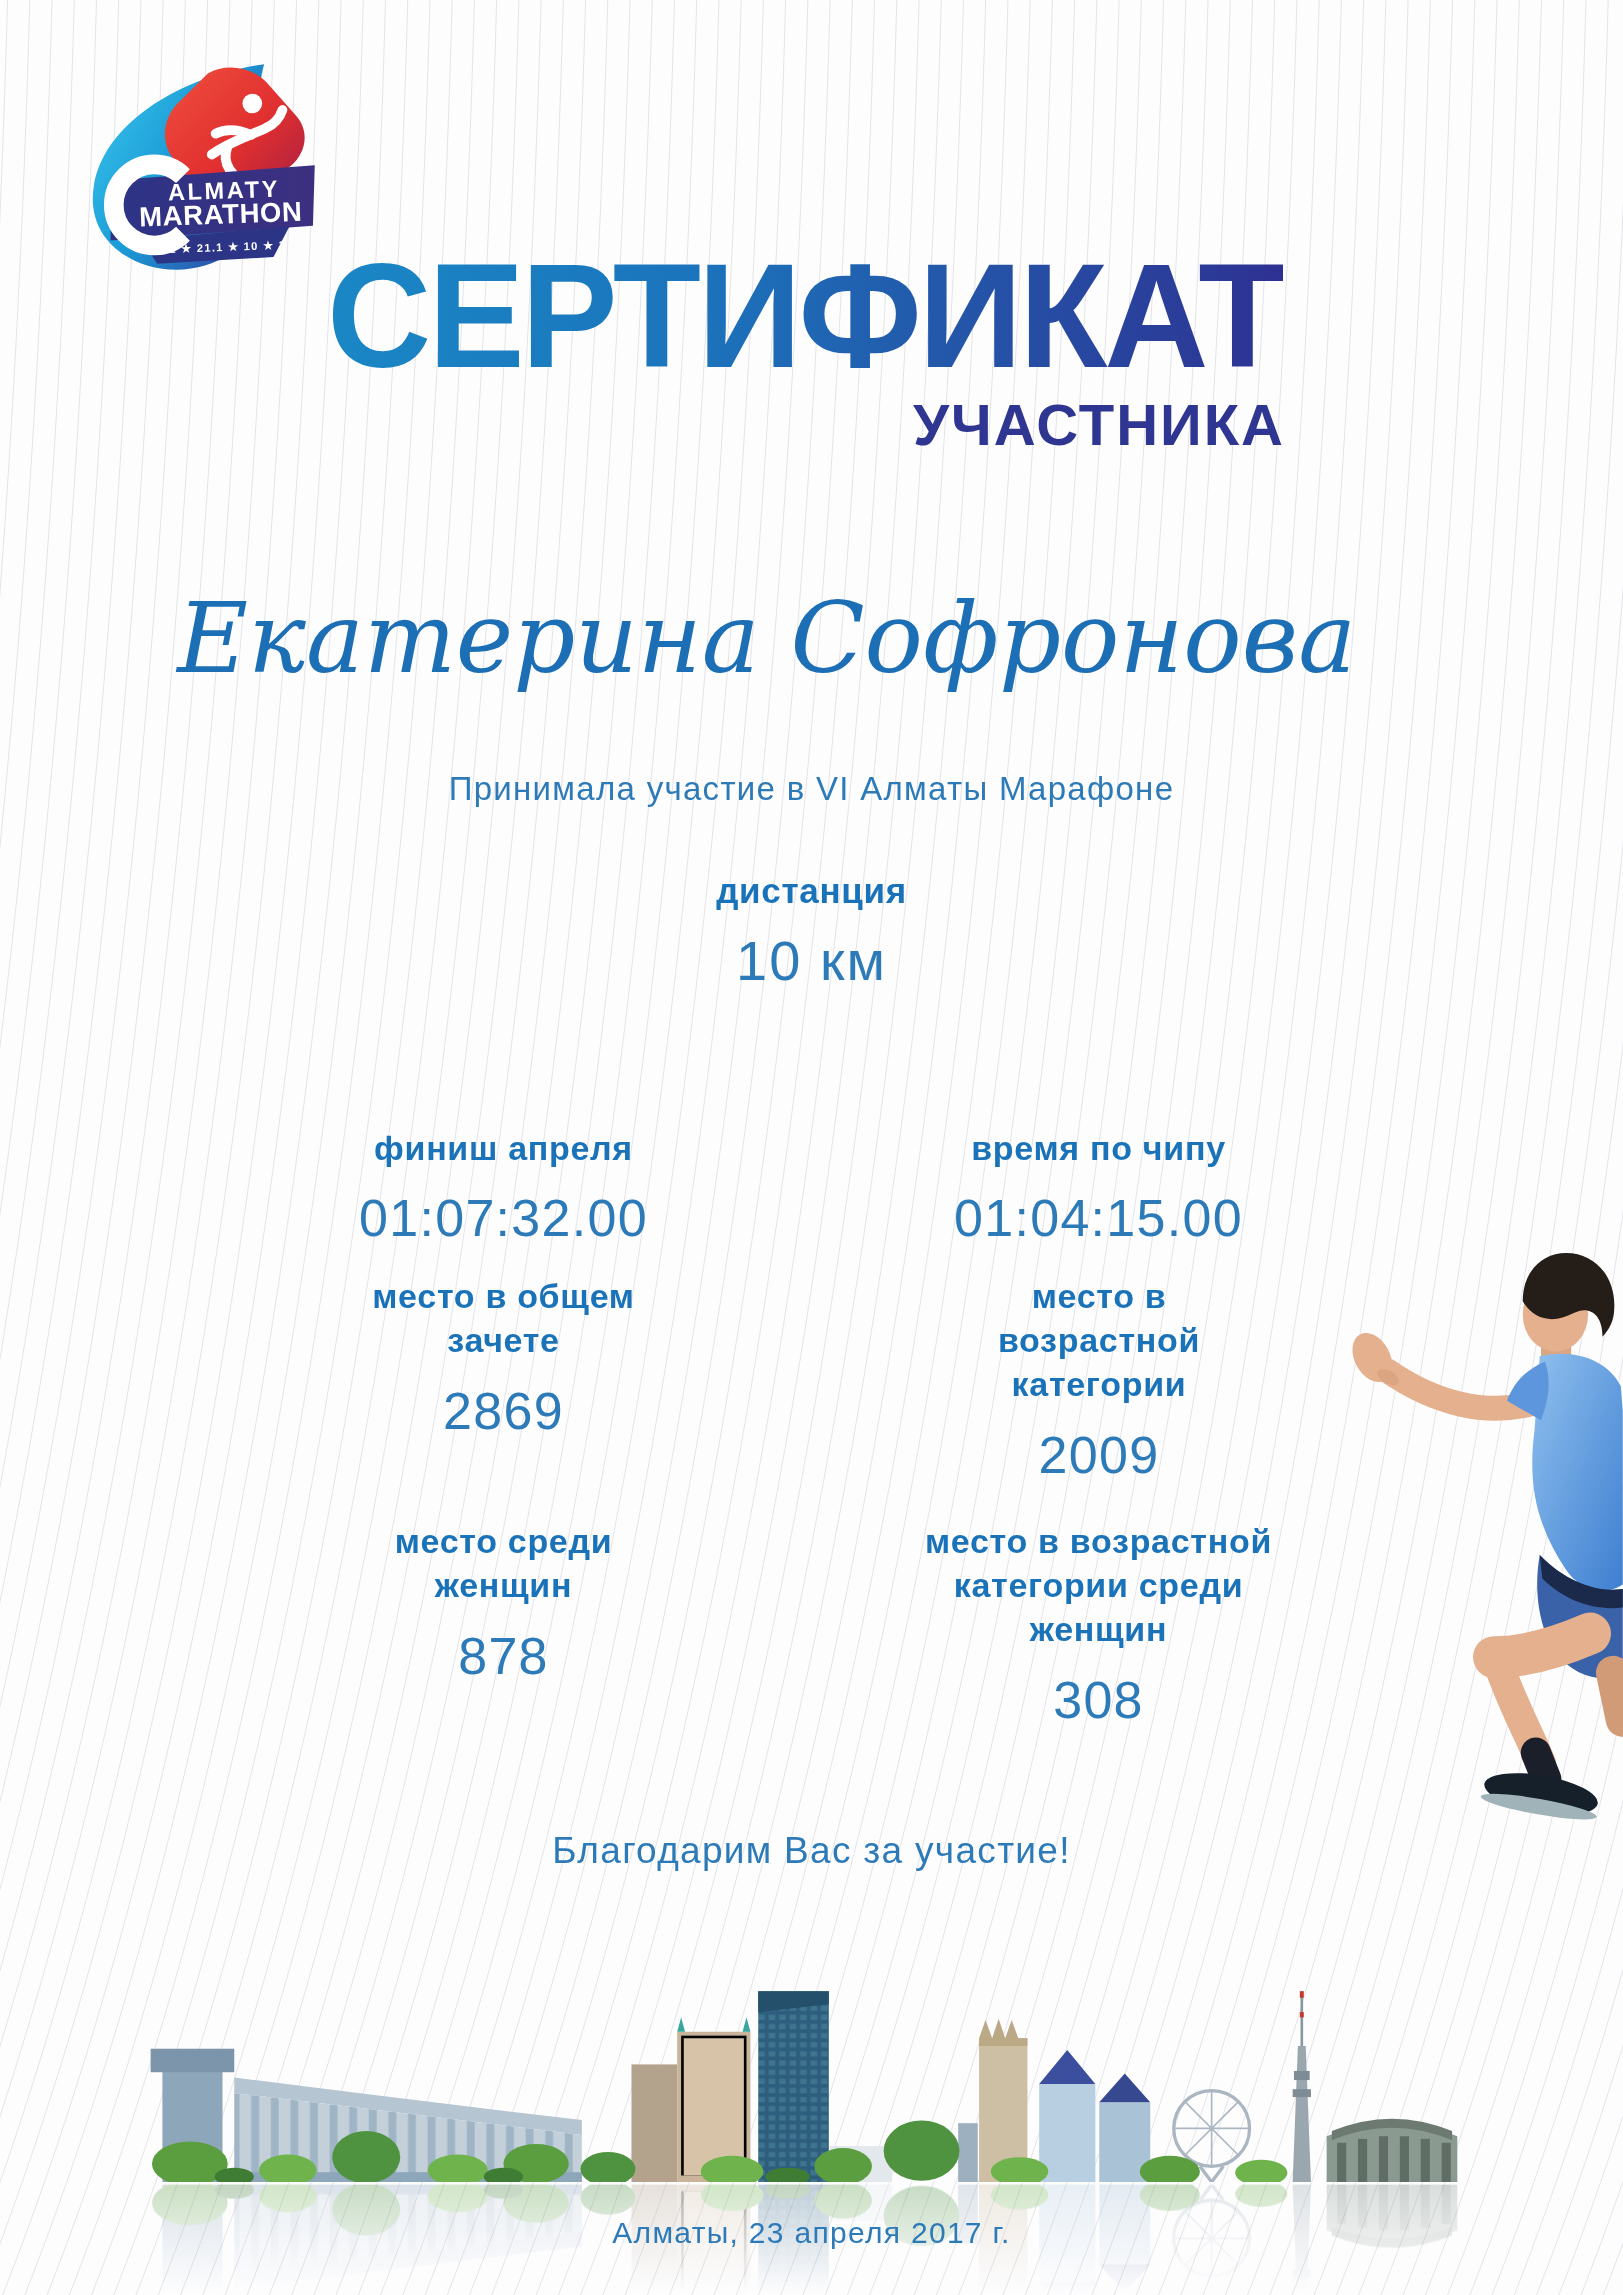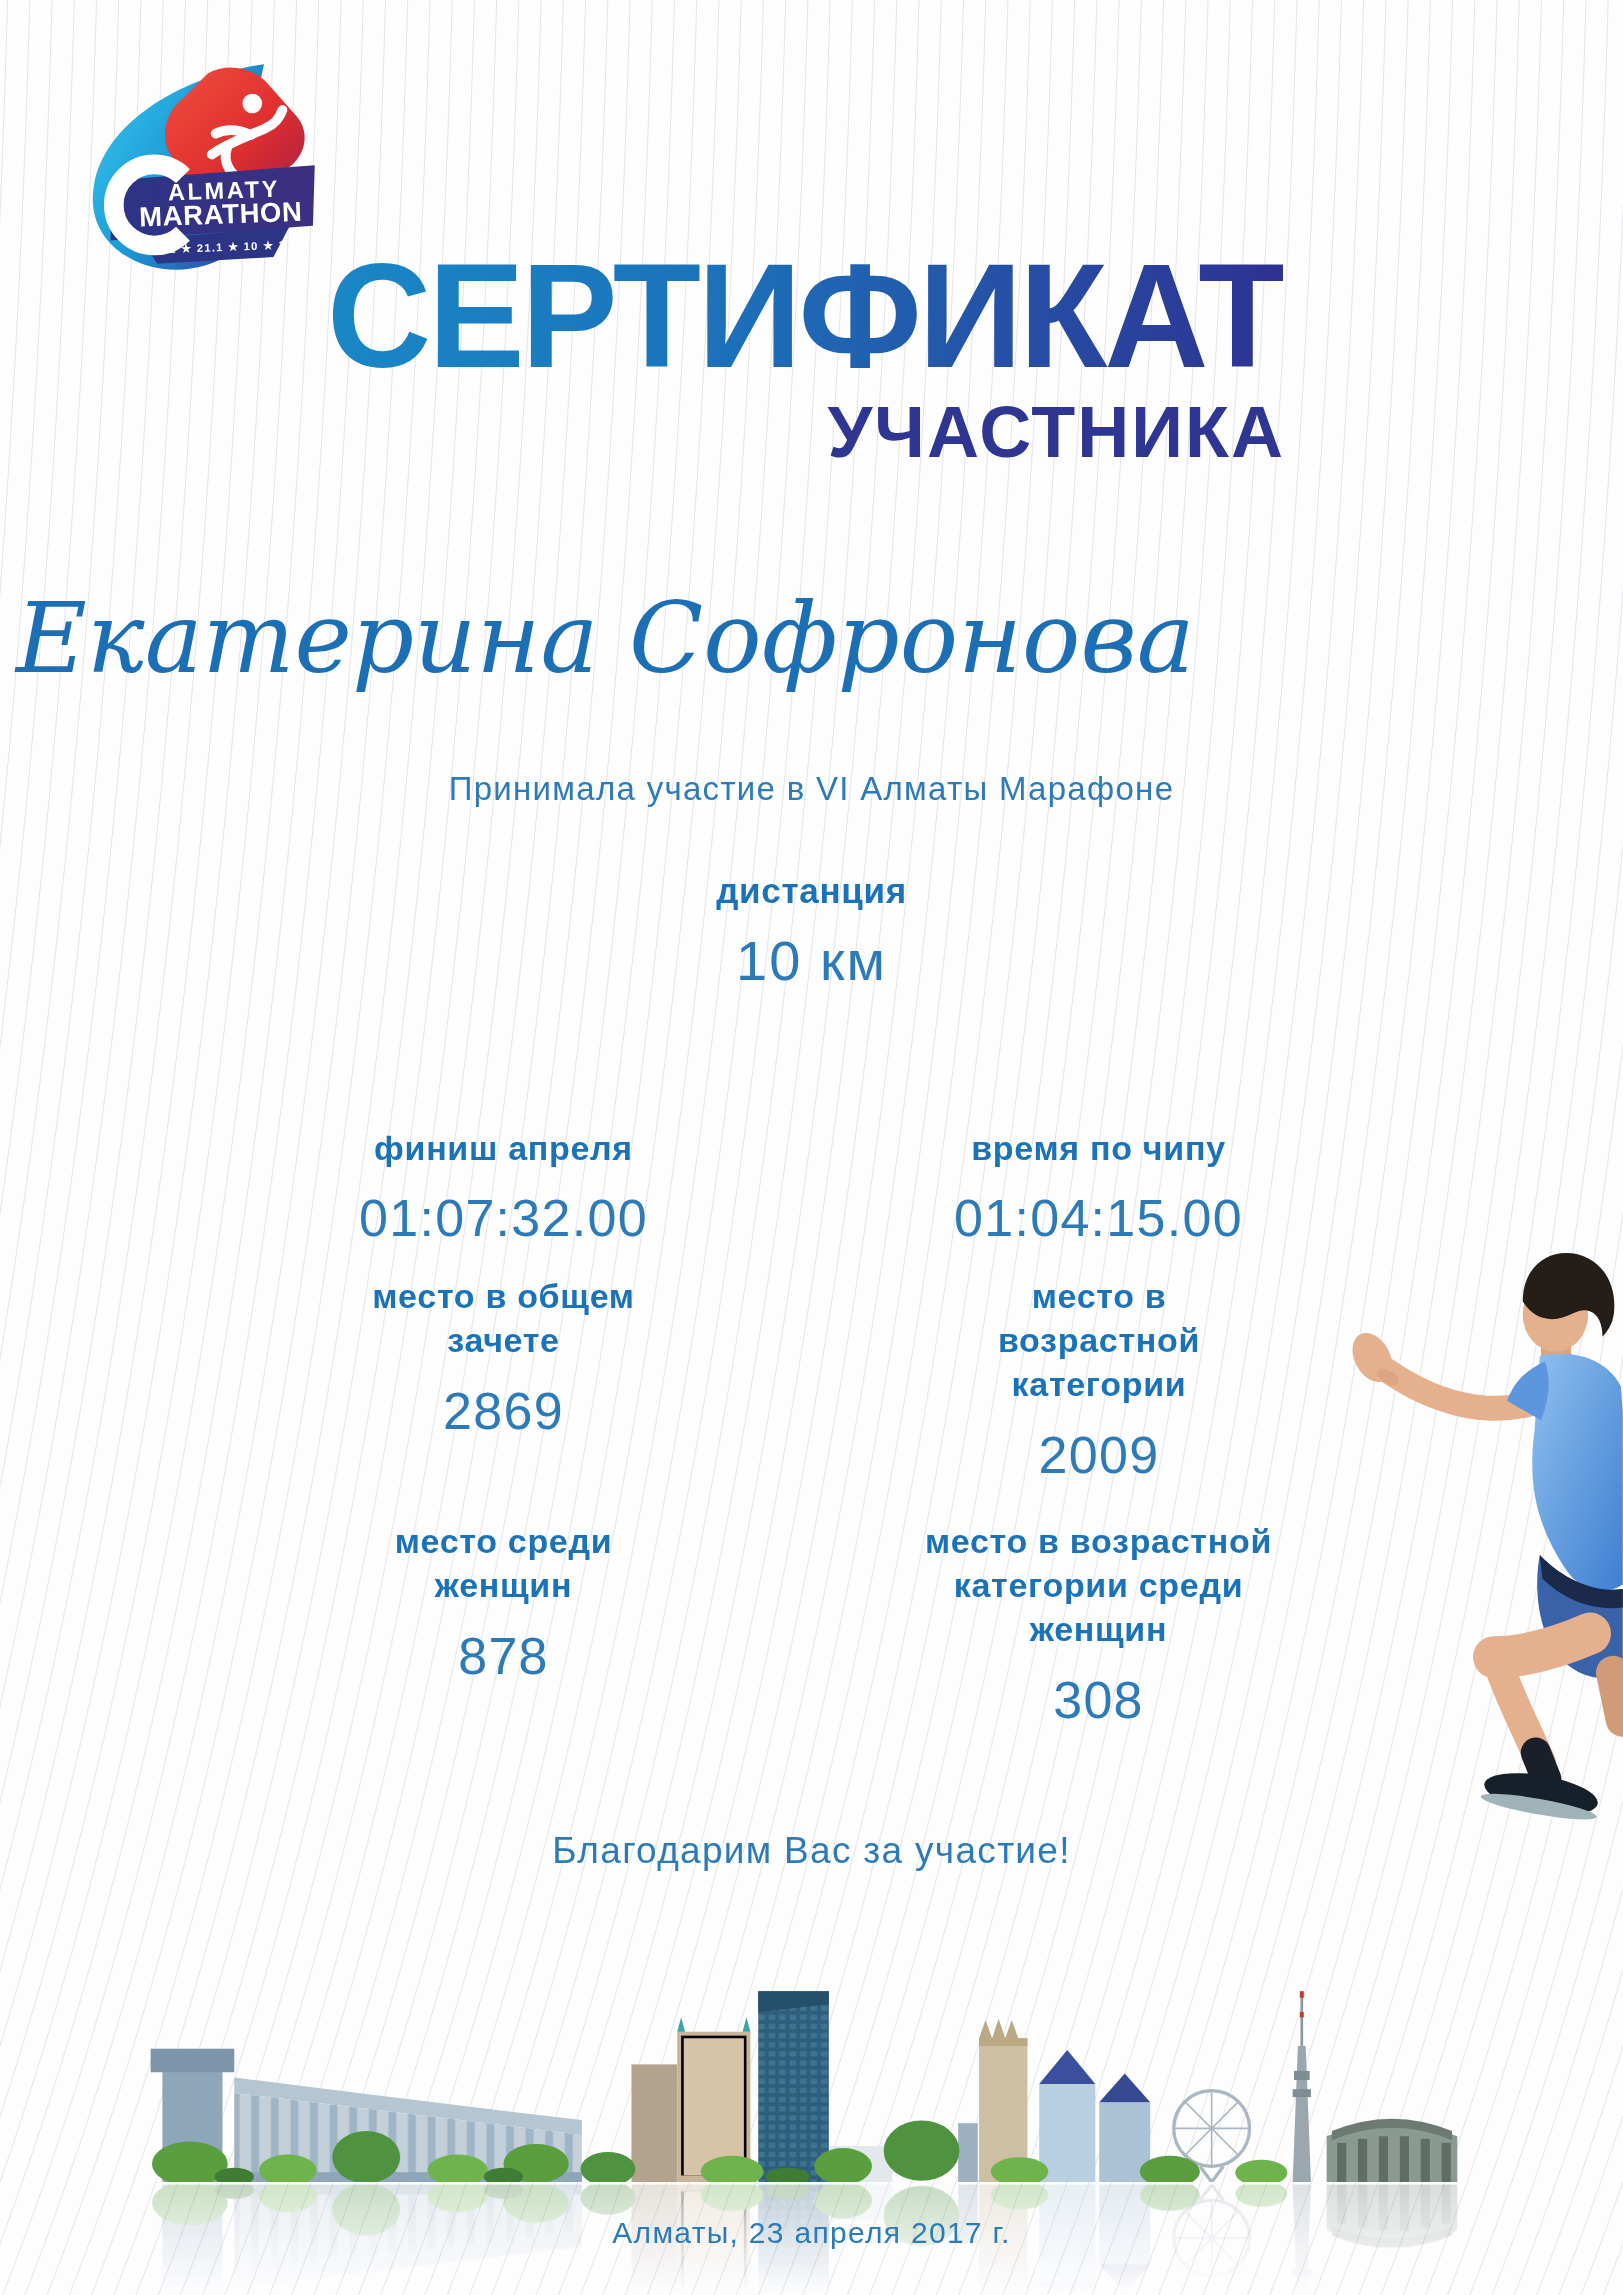--- a/index.html
+++ b/index.html
@@ -18,27 +18,27 @@
   
   .title{
     position:absolute;left:327px;top:241px;z-index:3;
     font-size:149px;font-weight:bold;line-height:1;letter-spacing:-3.3px;
     background:linear-gradient(90deg,#1a87c5 0%,#1b74bc 38%,#2e3192 100%);
     -webkit-background-clip:text;background-clip:text;color:transparent;
     transform:scaleX(0.97);transform-origin:left center;white-space:nowrap;
   }
   .subtitle{
     position:absolute;right:338px;top:391px;z-index:3;
-    font-size:72px;font-weight:bold;letter-spacing:2px;color:#2e3691;white-space:nowrap;
+    font-size:58px;font-weight:bold;letter-spacing:2px;color:#2e3691;white-space:nowrap;
   }
 
   
   .name{
-    position:absolute;left:16px;top:582px;width:1347px;z-index:3;
-    text-align:left;font-family:"DejaVu Serif", serif;font-style:italic;
+    position:absolute;left:9px;top:582px;width:1347px;z-index:3;
+    text-align:right;font-family:"DejaVu Serif", serif;font-style:italic;
     font-size:97px;color:#1d6fb5;white-space:nowrap;
   }
   .participation{
     position:absolute;left:0;top:770px;width:1623px;z-index:3;
     text-align:center;font-size:33px;letter-spacing:1.3px;color:#2d7ab8;
   }
 
   
   .distance{position:absolute;left:0;top:871px;width:1623px;text-align:center;z-index:3;}
   .distance .label{font-size:35px;font-weight:bold;color:#1a73b9;letter-spacing:0.7px;}

